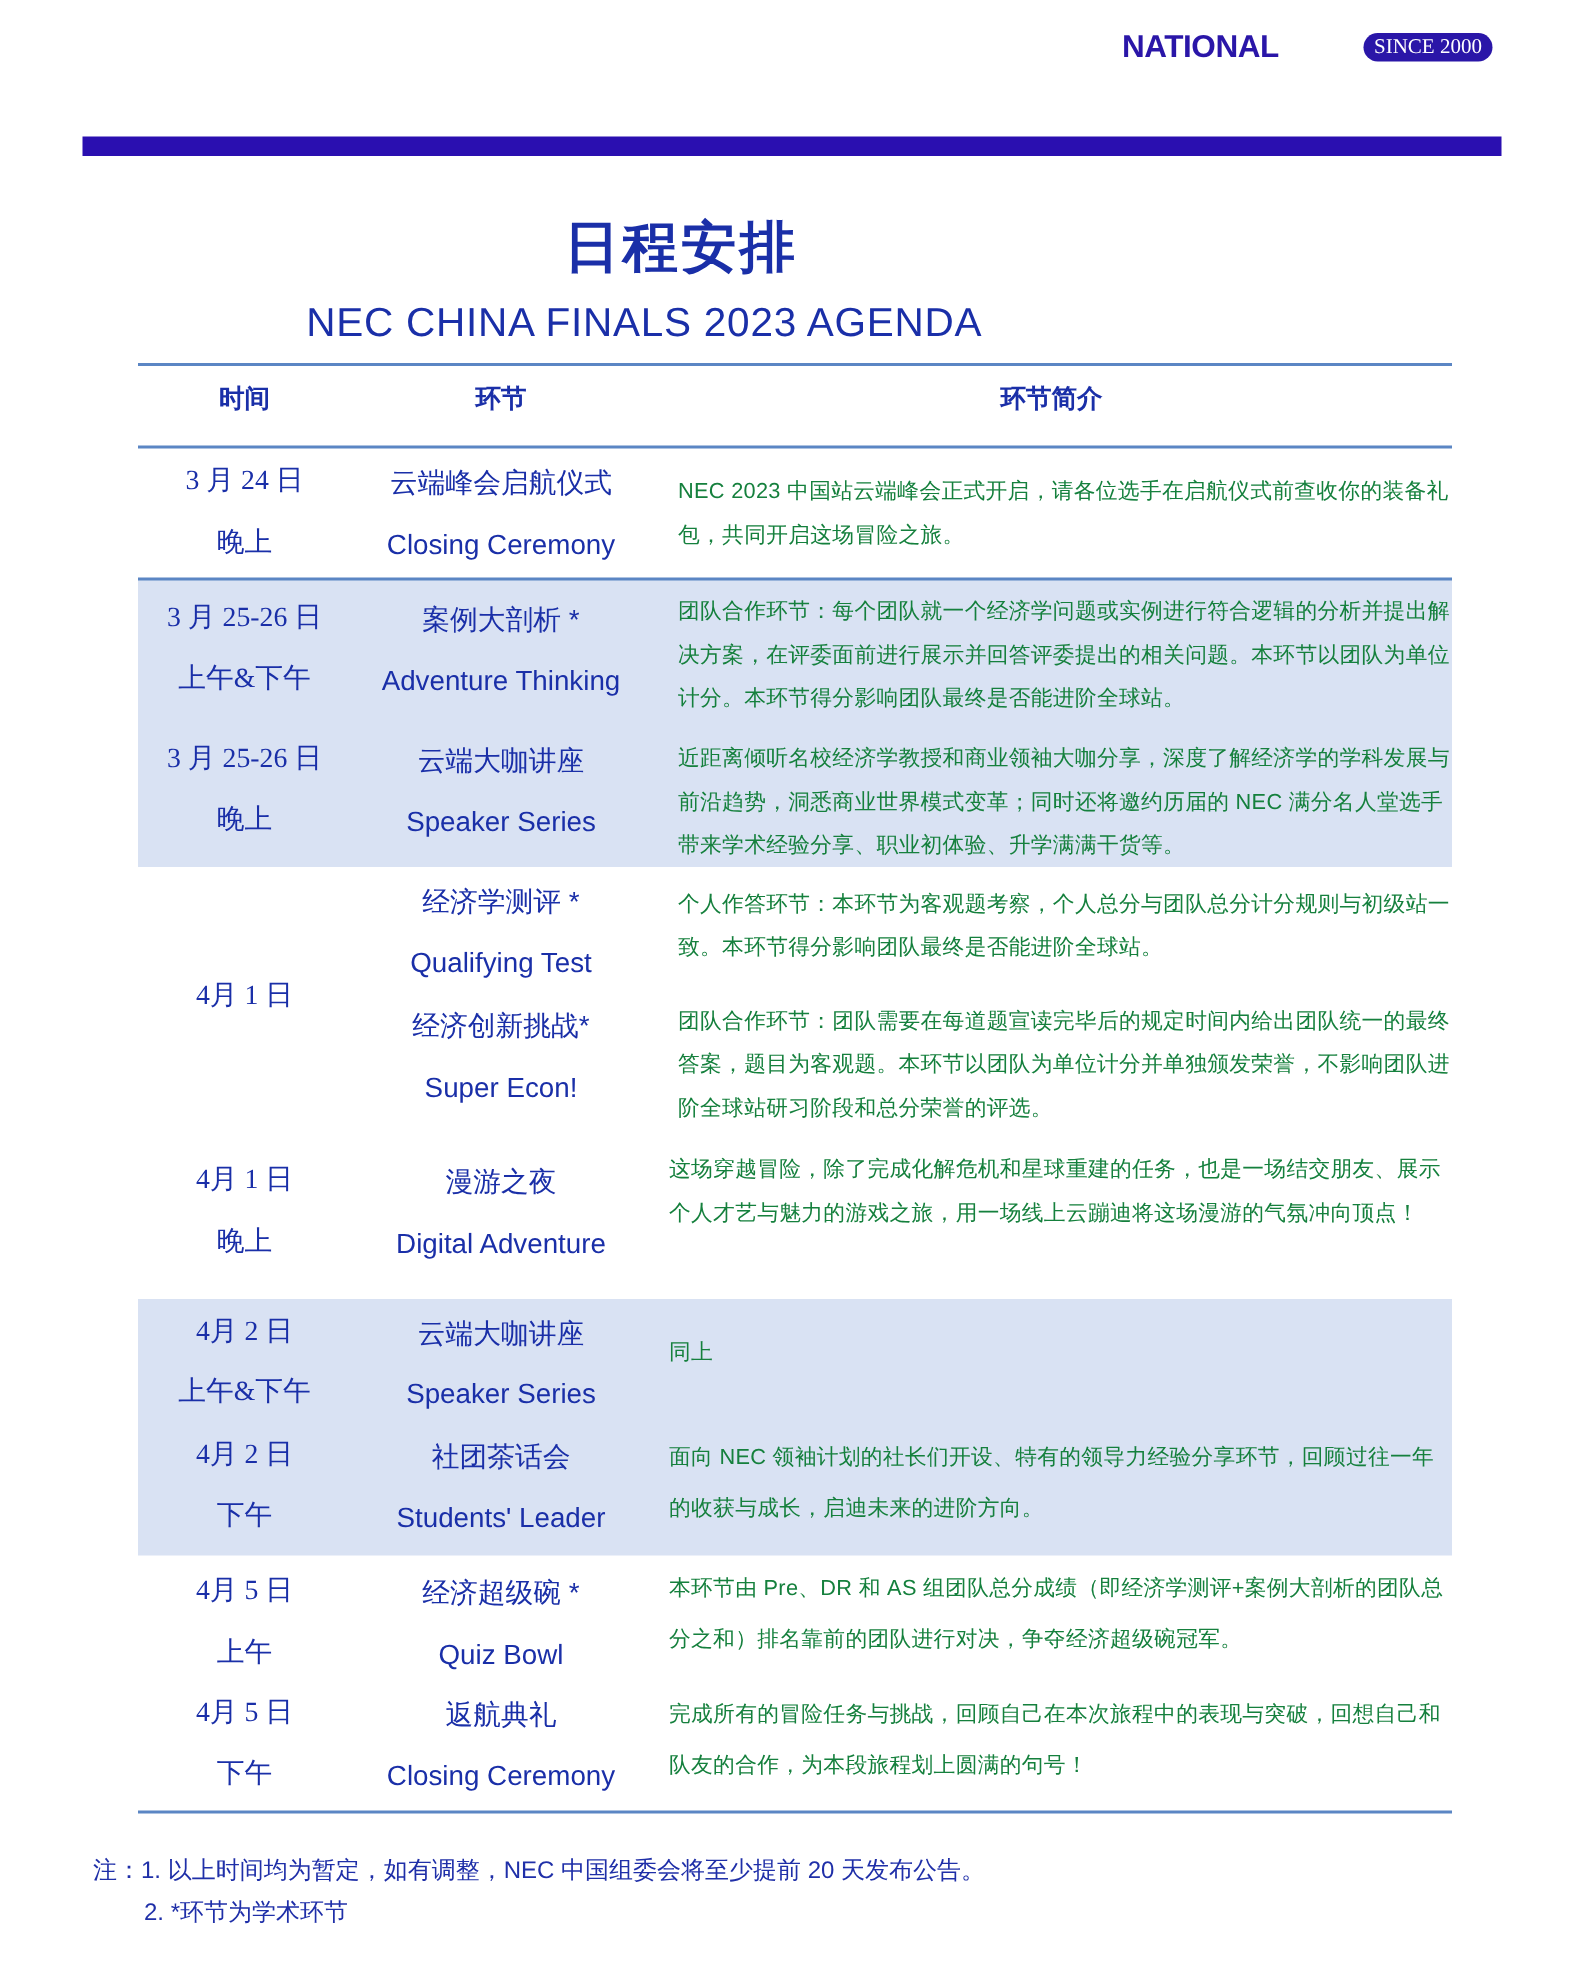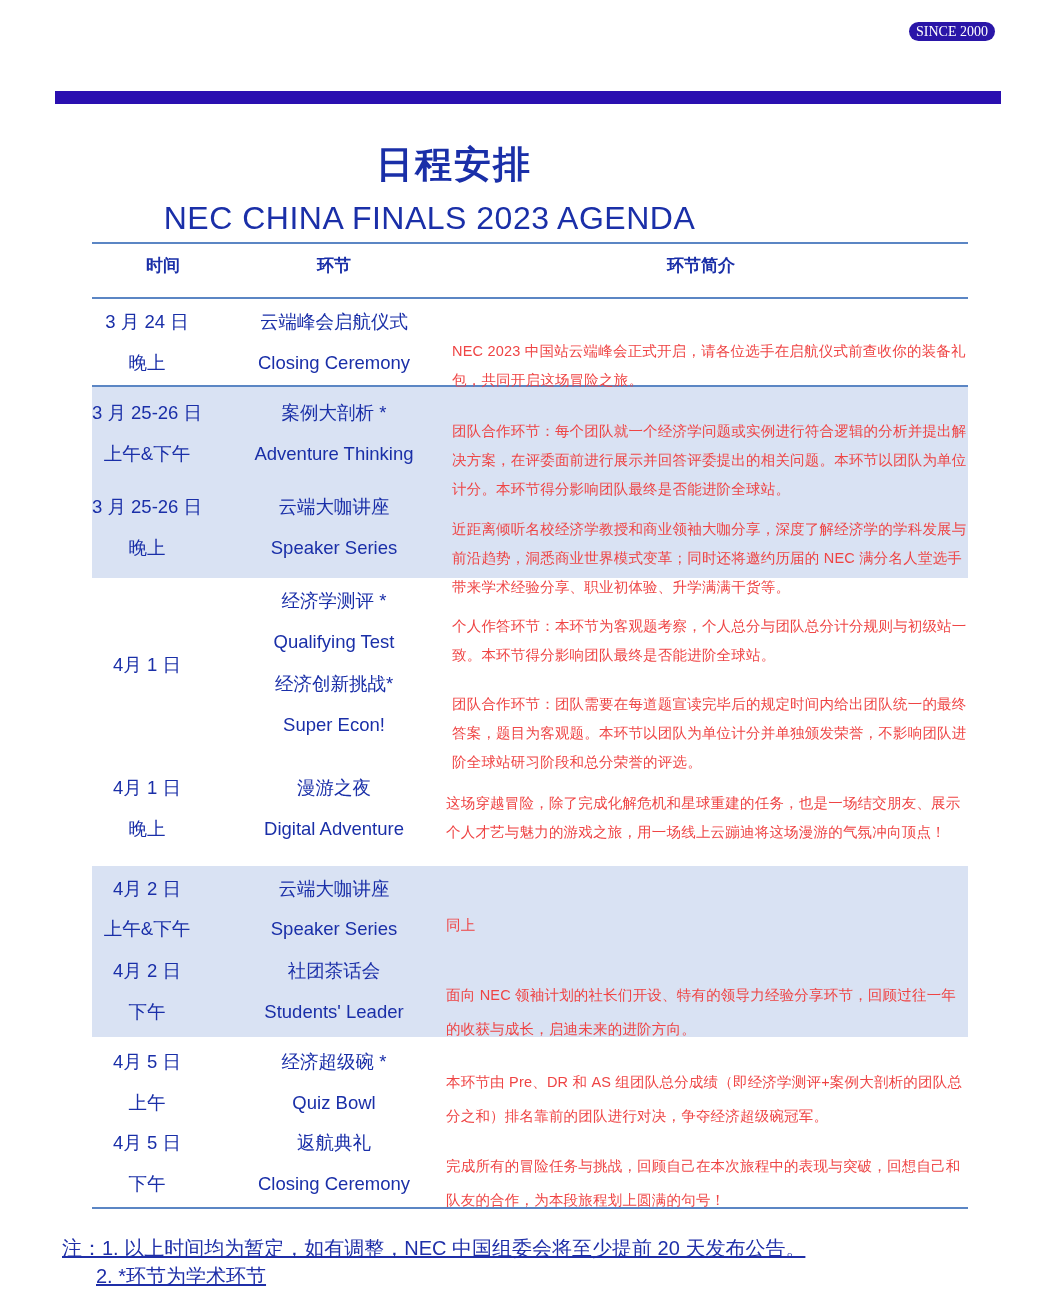--- a/index.html
+++ b/index.html
@@ -7,35 +7,36 @@
          font-family:"Liberation Sans","DejaVu Sans",sans-serif; color:#1f2fa8; }
   .logo { position:absolute; left:748px; top:20px; width:255px; }
   .logo-line1 { font-weight:bold; font-size:21px; color:#2a16a8; letter-spacing:-0.3px; line-height:24px; }
   .logo-line2 { font-weight:bold; font-size:21px; color:#2a16a8; letter-spacing:-0.4px; line-height:24px; margin-top:4px; white-space:nowrap; }
   .since { position:absolute; left:161px; top:2px; background:#2a16a8; color:#fff; border-radius:12px;
            font-family:"Liberation Serif","DejaVu Serif",serif; font-size:14px; padding:1px 7px; line-height:17px; white-space:nowrap; }
   .top-bar { position:absolute; left:55px; top:91px; width:946px; height:13px; background:#2a0fb0; }
   .title-cn { position:absolute; left:0; width:908px; top:140px; text-align:center;
               font-size:37px; font-weight:bold; color:#1a2fa8; letter-spacing:2px; }
   .title-en { position:absolute; left:0; width:859px; top:200px; text-align:center;
-              font-size:32px; color:#1a2fa8; letter-spacing:0.5px; }
+              font-size:27px; color:#1a2fa8; letter-spacing:0.5px; }
   .rule { position:absolute; left:92px; width:876px; height:2px; background:#5b86c4; }
   .hdr { position:absolute; top:254px; font-size:17px; font-weight:bold; color:#1a2fa8; text-align:center; }
   .band { position:absolute; left:92px; width:876px; background:#d9e2f3; }
   .cell { position:absolute; text-align:center; font-size:18.5px; color:#1a2fa8; line-height:41px; }
-  .c-time { left:76px; width:142px; }
+  .c-time { left:92px; width:142px;font-family:Liberation Serif, serif; }
   .c-sess { left:234px; width:200px; }
-  .desc { position:absolute; left:452px; width:520px; font-size:14.5px; color:#ef4444; line-height:29px; letter-spacing:0.2px;margin-top:23px; }
+  .desc { position:absolute; left:452px; width:520px; font-size:14.5px; color:#15803d; line-height:29px; letter-spacing:0.2px; }
   .desc.wide { left:446px; line-height:34px; }
-  .note { position:absolute; left:62px; font-size:20px; color:#1f2fa8; line-height:28px;text-decoration:underline; }
+  .note { position:absolute; left:62px; font-size:16px; color:#1f2fa8; line-height:28px; }
 </style>
 </head>
 <body>
 
 <div class="logo">
+  <div class="logo-line1">NATIONAL</div>
   <div class="since">SINCE 2000</div>
 </div>
 <div class="top-bar"></div>
 
 <div class="title-cn">日程安排</div>
 <div class="title-en">NEC CHINA FINALS 2023 AGENDA</div>
 
 <div class="rule" style="top:242px"></div>
 <div class="hdr" style="left:92px;width:142px">时间</div>
 <div class="hdr" style="left:234px;width:200px">环节</div>

